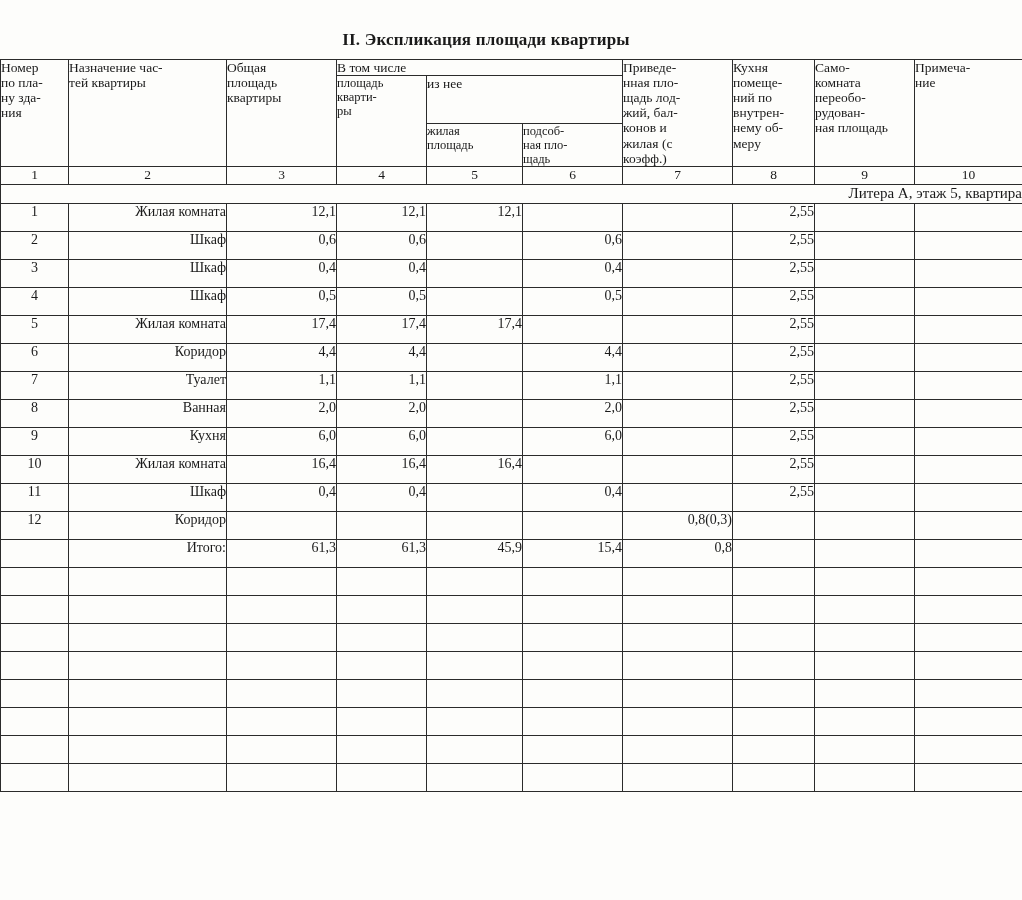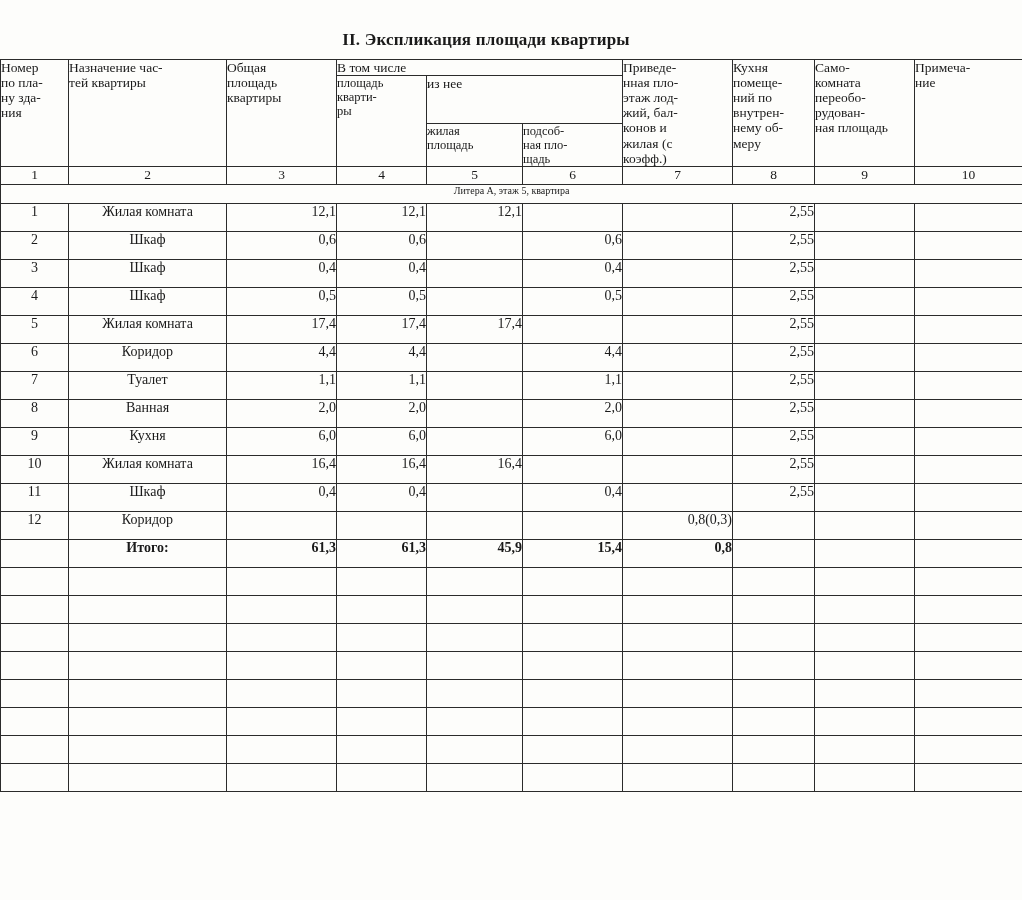--- a/index.html
+++ b/index.html
@@ -54,33 +54,33 @@
   .hd.ctr { text-align: left; }
   .hd.sm { font-size: 12.5px; }
   .numrow td {
     text-align: center;
     font-size: 13.5px;
     height: 17px;
     padding: 1px 0 3px 0;
   }
   .section td {
     font-weight: bold;
-    font-size: 10px;
+    font-size: 15px;
     padding: 1px 0 2px 6px;
     height: 18px;
-    text-align: center;
+    text-align: right;
   }
   tr.datarow td {
     height: 27px;
     font-size: 14px;
   }
   td.c-no   { text-align: center; }
-  td.c-name { text-align: center; padding-left: 7px; }
+  td.c-name { text-align: right; padding-left: 7px; }
   td.c-num  { text-align: right; padding-right: 10px; }
-  tr.total td { font-weight: bold; }
+  tr.total td { font-weight: normal; }
   tr.empty td { height: 27px; }
   .ind { display: block; }
 </style>
 </head>
 <body>
 
 <div class="page">
 
   <div class="doc-title">II. Экспликация площади квартиры</div>
 
@@ -111,21 +111,21 @@
         </td>
         <td class="hd" rowspan="3">
           <span class="ind">Общая</span>
           <span class="ind">площадь</span>
           <span class="ind">квартиры</span>
         </td>
         <td class="hd ctr" colspan="3">В том числе</td>
         <td class="hd" rowspan="3">
           <span class="ind">Приведе-</span>
           <span class="ind">нная пло-</span>
-          <span class="ind">этаж лод-</span>
+          <span class="ind">щадь лод-</span>
           <span class="ind">жий, бал-</span>
           <span class="ind">конов и</span>
           <span class="ind">жилая (с</span>
           <span class="ind">коэфф.)</span>
         </td>
         <td class="hd" rowspan="3">
           <span class="ind">Кухня</span>
           <span class="ind">помеще-</span>
           <span class="ind">ний по</span>
           <span class="ind">внутрен-</span>

